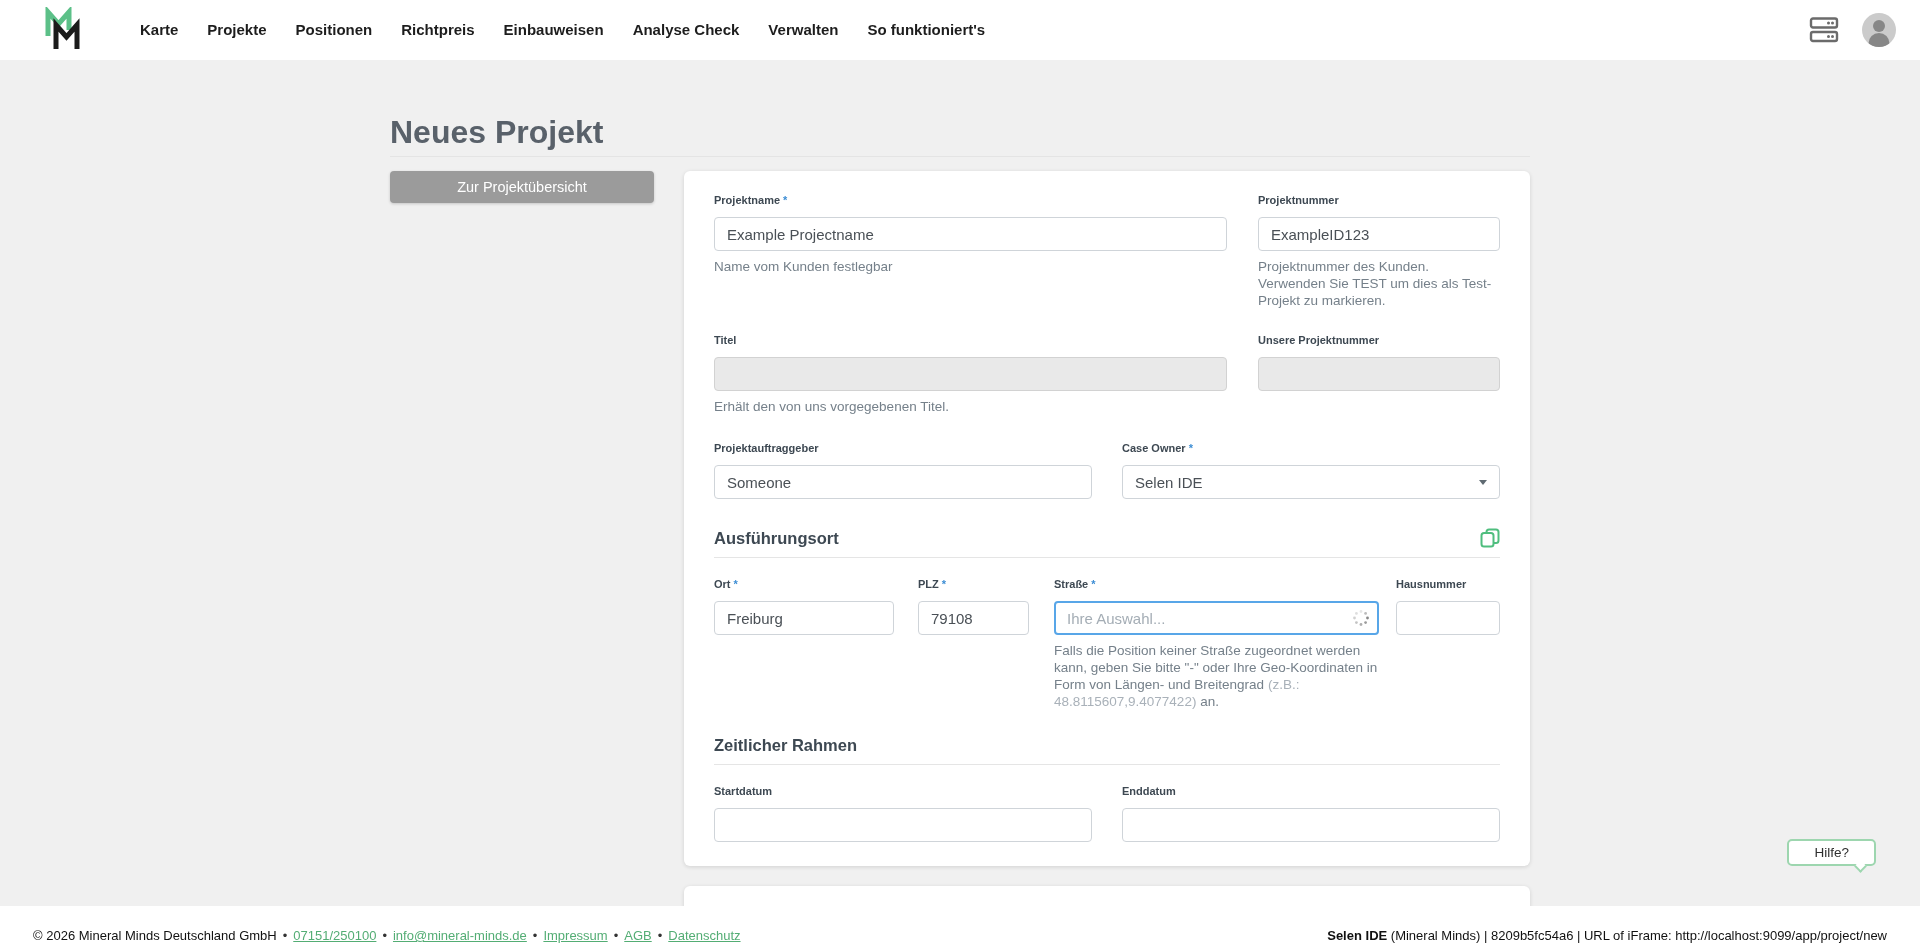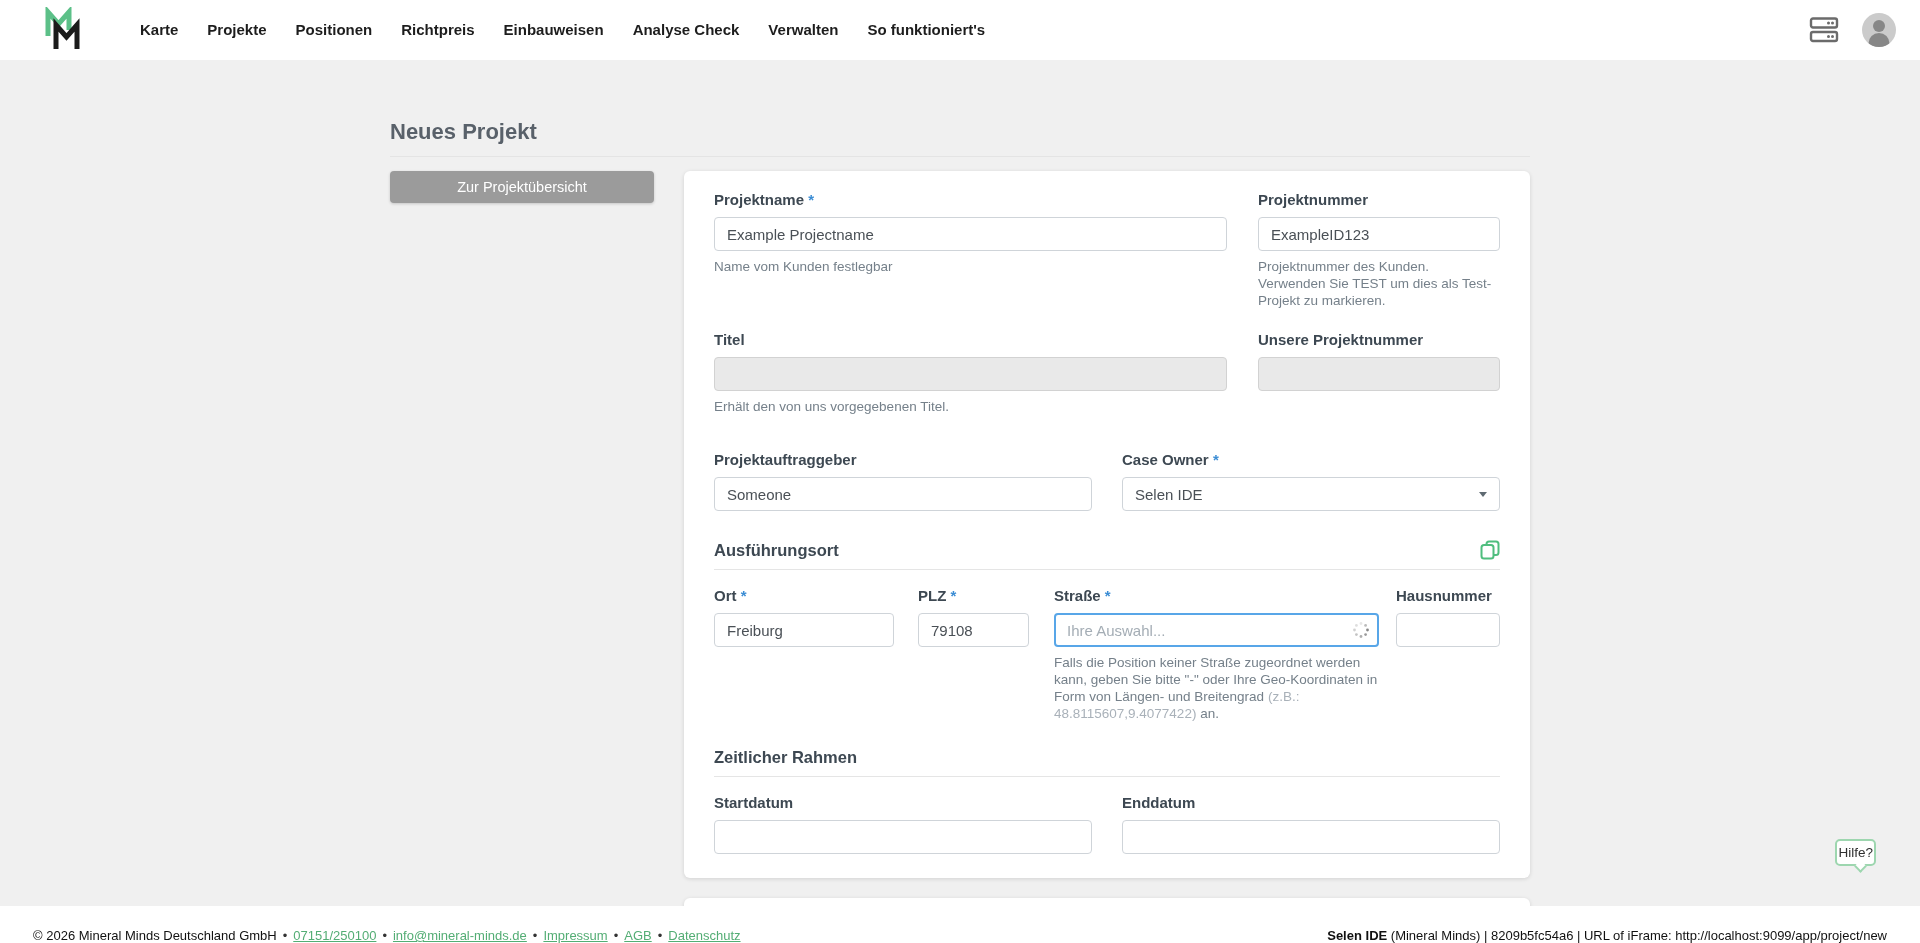--- a/index.html
+++ b/index.html
@@ -20,21 +20,21 @@
   .nav-item {
     font-size:15px; font-weight:bold; color:#1d1d1d; cursor:pointer;
     line-height:60px; white-space:nowrap;
   }
   .nav-icons { margin-left:auto; display:flex; align-items:center; gap:22px; }
   .icon-btn { cursor:pointer; display:flex; align-items:center; }
 
   
   .container { width:1140px; margin:0 auto; padding-top:57px; }
   h1.page-title {
-    margin:0; font-size:22px; font-weight:bold; color:#59616a;
+    margin:0; font-size:32px; font-weight:bold; color:#59616a;
     padding-bottom:9px; border-bottom:1px solid #e4e4e4; line-height:30px;
   }
   .content-row { display:flex; gap:30px; margin-top:14px; align-items:flex-start; }
   .left-col { width:264px; flex:0 0 auto; }
   .btn-back {
     width:264px; height:32px; border:none; border-radius:4px;
     background:#9b9b9b; color:#fff; font-size:14.5px; cursor:pointer;
     font-family:inherit; box-shadow:0 1px 3px rgba(0,0,0,.18);
   }
   .right-col { flex:1; }
@@ -42,37 +42,37 @@
     width:846px; background:#fff; border-radius:6px;
     box-shadow:0 1px 4px rgba(0,0,0,.13);
     padding:20px 30px 24px;
   }
   .card-partial { width:846px; height:60px; background:#fff; border-radius:6px;
     box-shadow:0 1px 4px rgba(0,0,0,.13); margin-top:20px; }
 
   
   .form-row { display:flex; }
   .mt-r2 { margin-top:22px; }
-  .mt-r3 { margin-top:36px;align-items:flex-end; }
+  .mt-r3 { margin-top:24px;align-items:flex-end; }
   .mt-s1 { margin-top:29px; }
   .mt-r4 { margin-top:17px; }
   .mt-s2 { margin-top:25px; }
   .mt-r5 { margin-top:17px; }
 
   .col-main  { width:513px; margin-right:31px; }
   .col-side  { width:242px; }
   .col-half  { width:378px; margin-right:30px; }
   .col-half2 { width:378px; }
   .col-ort   { width:180px; margin-right:24px; }
   .col-plz   { width:111px; margin-right:25px; }
   .col-str   { width:325px; margin-right:17px; }
   .col-haus  { flex:1; }
 
   label.f-label {
-    display:block; font-size:15px; font-weight:bold; color:#3d4852;
+    display:block; font-size:11px; font-weight:bold; color:#3d4852;
     margin-bottom:8px; line-height:18px; white-space:nowrap;
   }
   .req { color:#3c8dd4; font-weight:bold; }
   .input {
     display:block; width:100%; height:34px; border:1px solid #cfd4d9;
     border-radius:4px; padding:0 12px; font-size:15px; color:#4a5056;
     font-family:inherit; background:#fff; outline:none;
   }
   .input::placeholder { color:#a4adb5; }
   .input:disabled { background:#e9e9e9; border-color:#d2d2d2; }
@@ -96,21 +96,21 @@
   }
   .divider { border:none; border-top:1px solid #e5e5e5; margin:9px 0 0; }
 
   .strasse-wrap { position:relative; }
   .spinner { position:absolute; right:9px; top:50%; transform:translateY(-50%); }
 
   
   .help-bubble {
     position:absolute; right:44px; bottom:77px; z-index:20; cursor:pointer;
     background:#fff; border:2px solid #9dd6af; border-radius:5px;
-    padding:4px 1px; font-size:13.5px; color:#2f2f2f;
+    padding:4px 25px; font-size:13.5px; color:#2f2f2f;
   }
   .bubble-tail {
     position:absolute; right:9px; bottom:-6.5px; width:9px; height:9px;
     background:#fff; border-right:2px solid #9dd6af; border-bottom:2px solid #9dd6af;
     transform:rotate(45deg);
   }
 
   
   footer {
     position:absolute; left:0; right:0; bottom:0; height:37px; background:#fff;

